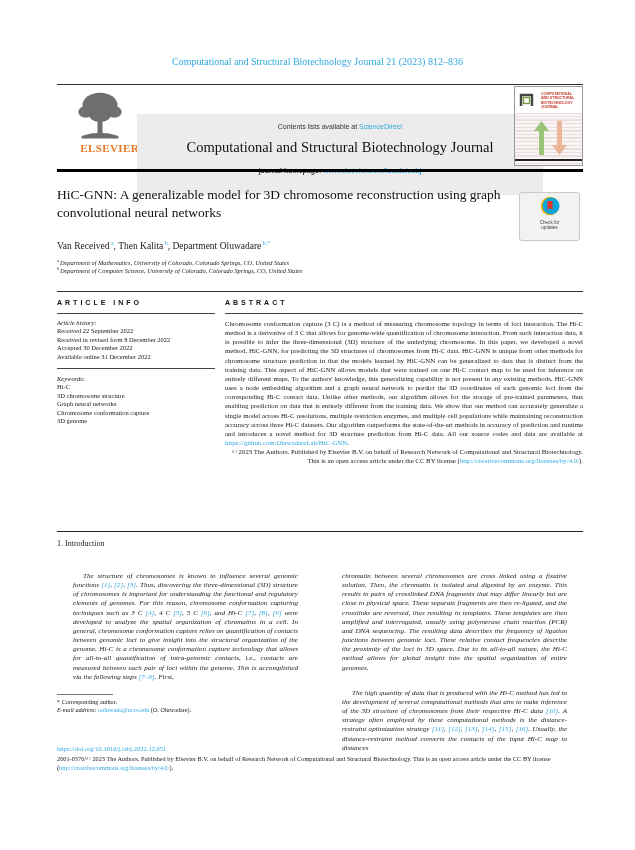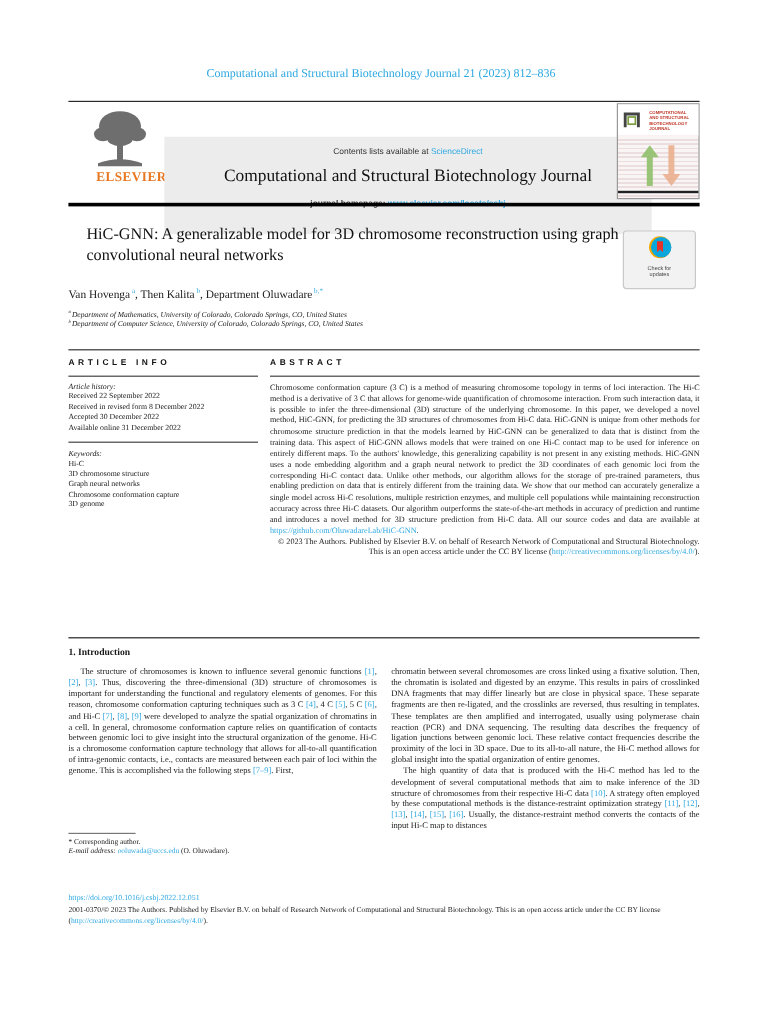--- a/index.html
+++ b/index.html
@@ -43,21 +43,21 @@
     box-sizing:border-box;
   }
   .cover-top{position:absolute;left:0;top:0;width:100%;height:26px;background:#fff;}
   .cover-bracket{position:absolute;left:4px;top:5px;}
   .cover-titleblock{position:absolute;right:3px;top:5px;text-align:left;width:38px;}
   .cover-titleblock div{font-family:"Liberation Sans",sans-serif;font-size:3.6px;line-height:4.4px;font-weight:bold;color:#c0392b;}
   .cover-arrows{position:absolute;left:14px;top:32px;}
   .cover-bottomline{position:absolute;left:0;bottom:4px;width:100%;height:2px;background:#222;}
 
   .article-title{
-    position:absolute;left:72px;top:186px;width:455px;
+    position:absolute;left:57px;top:186px;width:455px;
     font-size:13.5px;line-height:17.5px;color:#111;
   }
   .authors{position:absolute;left:57px;top:241px;width:440px;font-size:9.5px;}
   .affiliations{position:absolute;left:57px;top:259px;width:440px;font-size:6.3px;font-style:italic;line-height:8px;}
 
   .check-badge{
     position:absolute;left:519px;top:192px;width:61px;height:49px;
     background:#f2f2f2;border:1px solid #c9c9c9;border-radius:3px;
     text-align:center;box-sizing:border-box;cursor:pointer;
   }
@@ -78,25 +78,25 @@
 
   .article-info{position:absolute;left:57px;top:319px;width:158px;font-size:6.5px;line-height:8.4px;}
   .article-info .label{font-style:italic;}
   .info-divider{width:158px;height:1px;background:#444;margin:7px 0 6px 0;}
 
   .abstract{position:absolute;left:225px;top:319px;width:358px;font-size:6.8px;line-height:9.15px;}
   .abstract-body{text-align:justify;}
   .abstract-copyright{text-align:right;}
 
   .rule-intro{position:absolute;left:57px;top:531px;width:526px;height:1px;background:#222;}
-  .intro-heading{position:absolute;left:57px;top:539px;font-size:8px;font-weight:bold;}
+  .intro-heading{position:absolute;left:57px;top:539px;font-size:8px;font-weight:normal;}
   .intro-cols{position:absolute;left:57px;top:556px;width:526px;display:flex;gap:12px;}
   .intro-col{width:257px;font-size:7.1px;line-height:9.15px;text-align:justify;}
   .indent{text-indent:10px;}
-  .intro-col p{margin:0;}
+  .intro-col p{margin:16px;font-style:italic;}
 
   .footnote{position:absolute;left:57px;top:694px;width:260px;font-size:6.2px;line-height:8px;}
   .footnote-divider{width:56px;height:1px;background:#777;margin-bottom:3px;}
 
   .footer{position:absolute;left:57px;top:745px;width:526px;font-size:6.3px;line-height:8.4px;}
   .doi{font-size:6.5px;display:block;margin-bottom:2px;}
 </style>
 </head>
 <body>
 
@@ -162,21 +162,21 @@
   <div class="check-badge">
     <svg width="20" height="20" viewBox="0 0 24 24">
       <circle cx="12" cy="12" r="11" fill="#f7a800"></circle>
       <circle cx="13.2" cy="12" r="10.2" fill="#0aa7dc"></circle>
       <path d="M9 6 h6 v11 l-3 -2.8 l-3 2.8 z" fill="#e63329"></path>
     </svg>
     <div class="bl">Check for</div>
     <div class="bl">updates</div>
   </div>
 
-  <div class="authors"><span>Van Hovenga</span><span class="sup link"> a</span><span>, Then Kalita</span><span class="sup link"> b</span><span>, Department Oluwadare</span><span class="sup link"> b,*</span></div>
+  <div class="authors"><span>Van Received</span><span class="sup link"> a</span><span>, Then Kalita</span><span class="sup link"> b</span><span>, Department Oluwadare</span><span class="sup link"> b,*</span></div>
 
   <div class="affiliations">
     <div><span class="sup">a </span><span>Department of Mathematics, University of Colorado, Colorado Springs, CO, United States</span></div>
     <div><span class="sup">b </span><span>Department of Computer Science, University of Colorado, Colorado Springs, CO, United States</span></div>
   </div>
 
   <div class="rule-affil"></div>
 
   <div class="colhead info">ARTICLE INFO</div>
   <div class="colhead abs">ABSTRACT</div>

